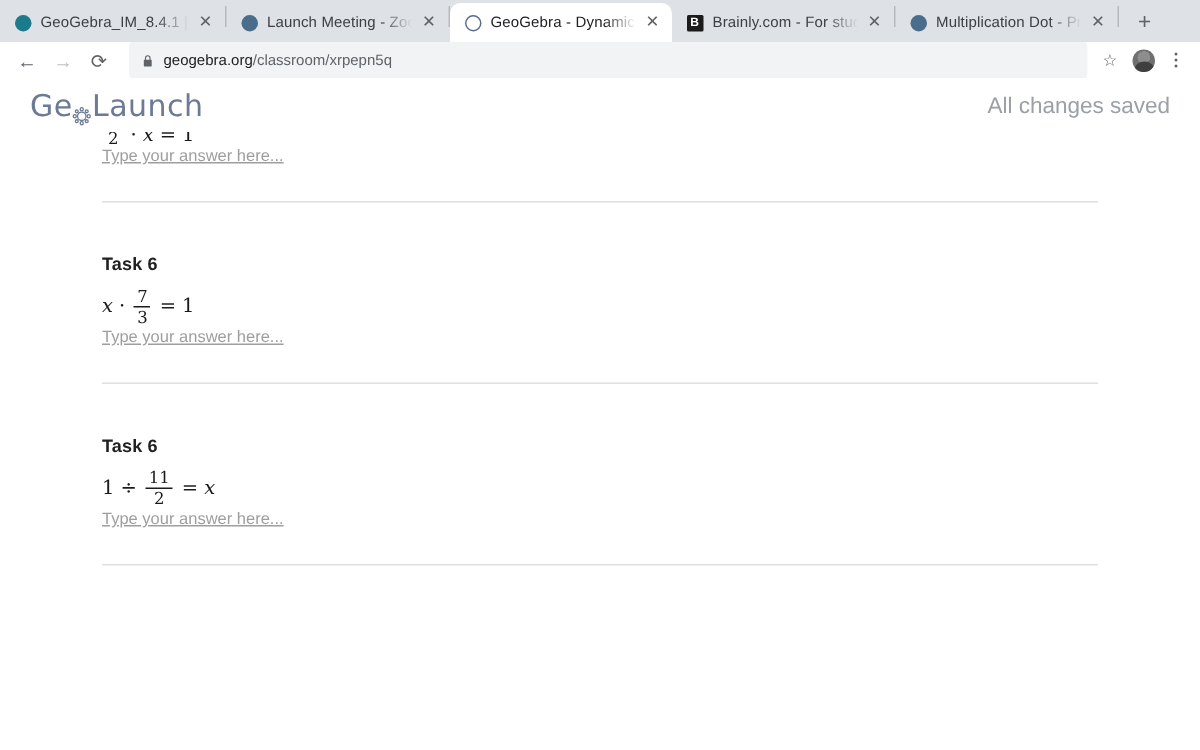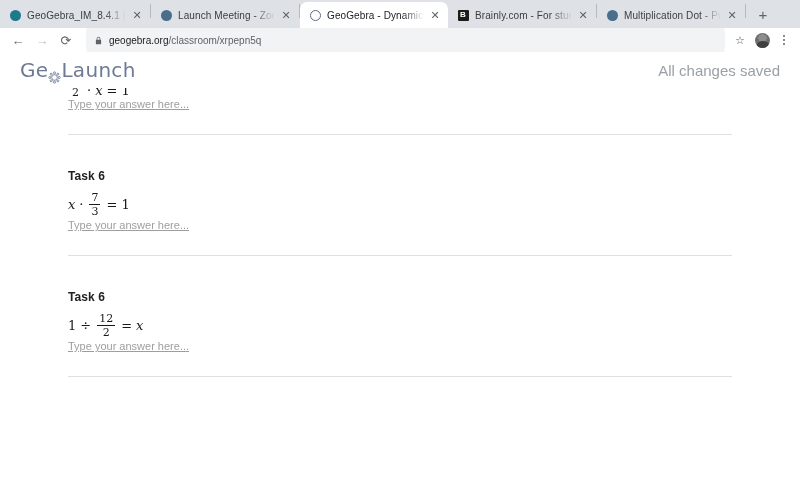--- a/index.html
+++ b/index.html
@@ -458,21 +458,21 @@
         <div class="divider"></div>
       </div>
 
       <div class="task" style="margin-top:34px">
         <div class="task-body">
           <div class="task-title">Task 6</div>
           <div class="equation">
             <span>1</span>
             <span class="op">÷</span>
             <span class="frac">
-              <span class="num">12</span>
+              <span class="num">11</span>
               <span class="bar"></span>
               <span class="den">2</span>
             </span>
             <span class="op">=</span>
             <span class="var">x</span>
           </div>
           <div class="answer-placeholder">Type your answer here...</div>
         </div>
         <div class="divider"></div>
       </div>

